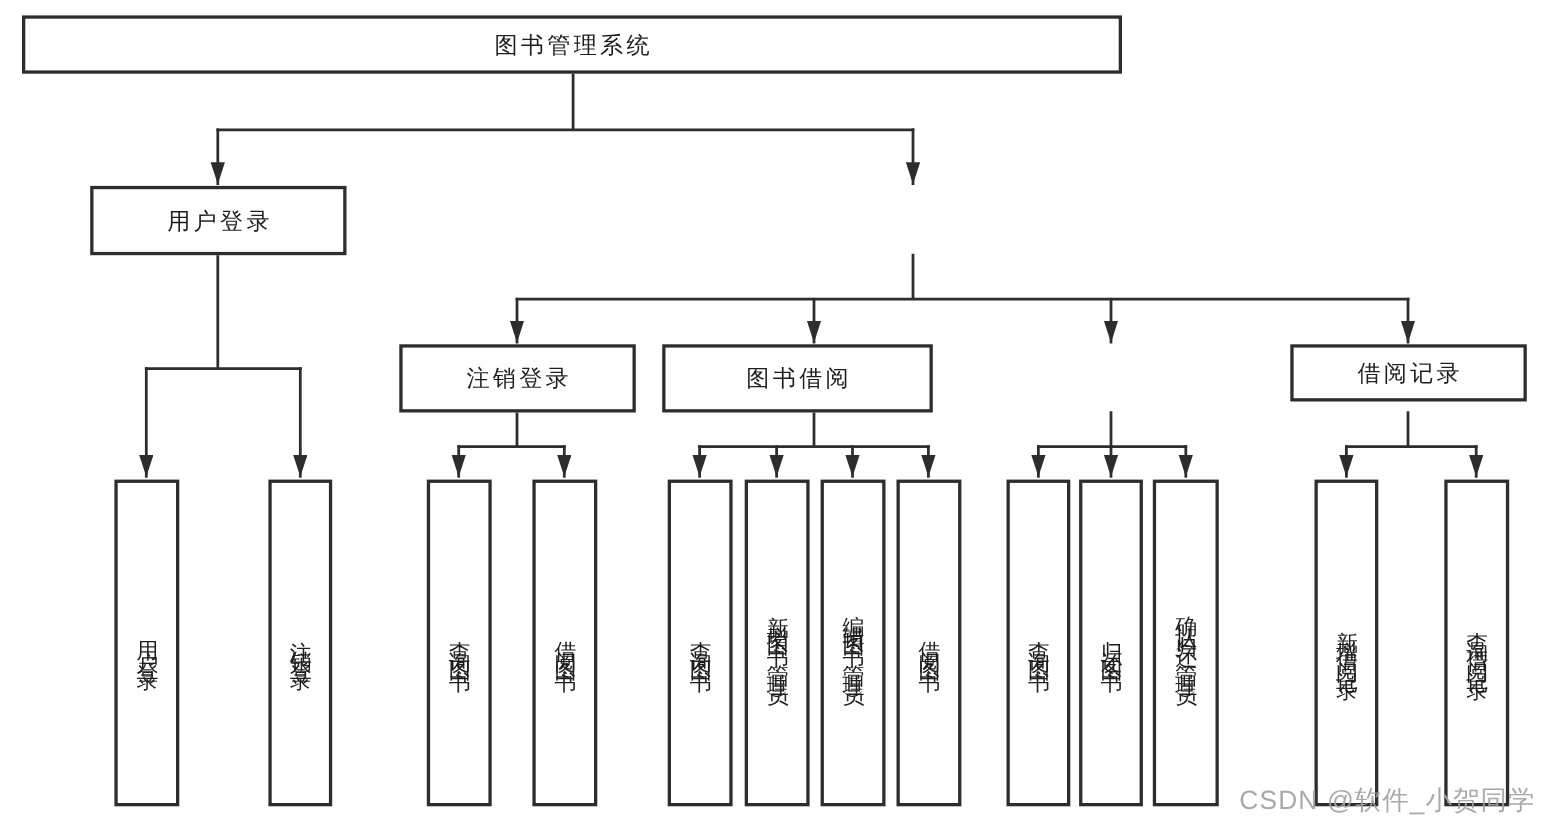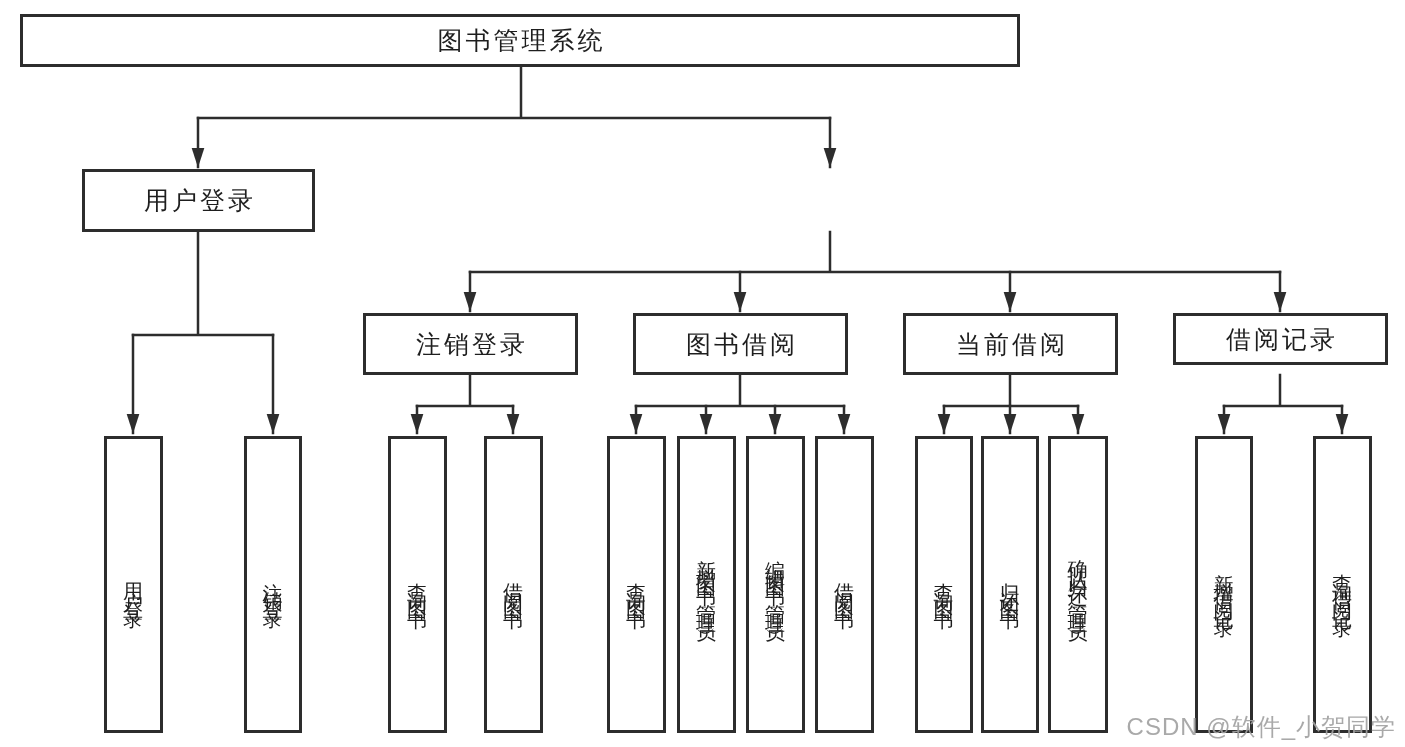--- a/index.html
+++ b/index.html
@@ -3,21 +3,21 @@
 <meta charset="utf-8">
 <style>
   html,body{margin:0;padding:0;background:#ffffff;}
   body{width:1405px;height:747px;overflow:hidden;
        font-family:"Liberation Sans","DejaVu Sans",sans-serif;}
   #canvas{position:relative;width:1405px;height:747px;background:#ffffff;}
   #connectors{position:absolute;left:0;top:0;z-index:1;pointer-events:none;}
   .node{position:absolute;box-sizing:border-box;border:3px solid #2d2d2d;
         background:#ffffff;display:flex;align-items:center;justify-content:center;
         color:#1e1e1e;z-index:2;}
-  .node.h span{font-size:25px;letter-spacing:3px;text-indent:3px;white-space:nowrap;}
+  .node.h span{font-size:21px;letter-spacing:3px;text-indent:3px;white-space:nowrap;}
   .node.v span{writing-mode:vertical-rl;text-orientation:mixed;
                font-size:20px;letter-spacing:9px;line-height:1;}
   .watermark{position:absolute;right:9px;bottom:4px;z-index:3;
              font-size:24px;color:rgba(162,162,162,0.92);letter-spacing:1px;}
 </style>
 </head>
 <body>
 
 <div id="canvas">
 
@@ -68,25 +68,22 @@
     <span>图书管理系统</span>
   </div>
 
   <div class="node h" style="left:82px;top:169px;width:233px;height:63px">
     <span>用户登录</span>
   </div>
 
   <div class="node h" style="left:363px;top:313px;width:215px;height:62px">
     <span>注销登录</span>
   </div>
-  <div class="node h" style="left:633px;top:313px;width:215px;height:62px">
+  <div class="node h" style="left:602px;top:313px;width:246px;height:62px">
     <span>图书借阅</span>
-  </div>
-  <div class="node h" style="left:903px;top:313px;width:215px;height:62px">
-    <span>当前借阅</span>
   </div>
   <div class="node h" style="left:1173px;top:313px;width:215px;height:52px">
     <span>借阅记录</span>
   </div>
 
   <div class="node v" style="left:104px;top:436px;width:59px;height:297px">
     <span>用户登录</span>
   </div>
   <div class="node v" style="left:244px;top:436px;width:58px;height:297px">
     <span>注销登录</span>

